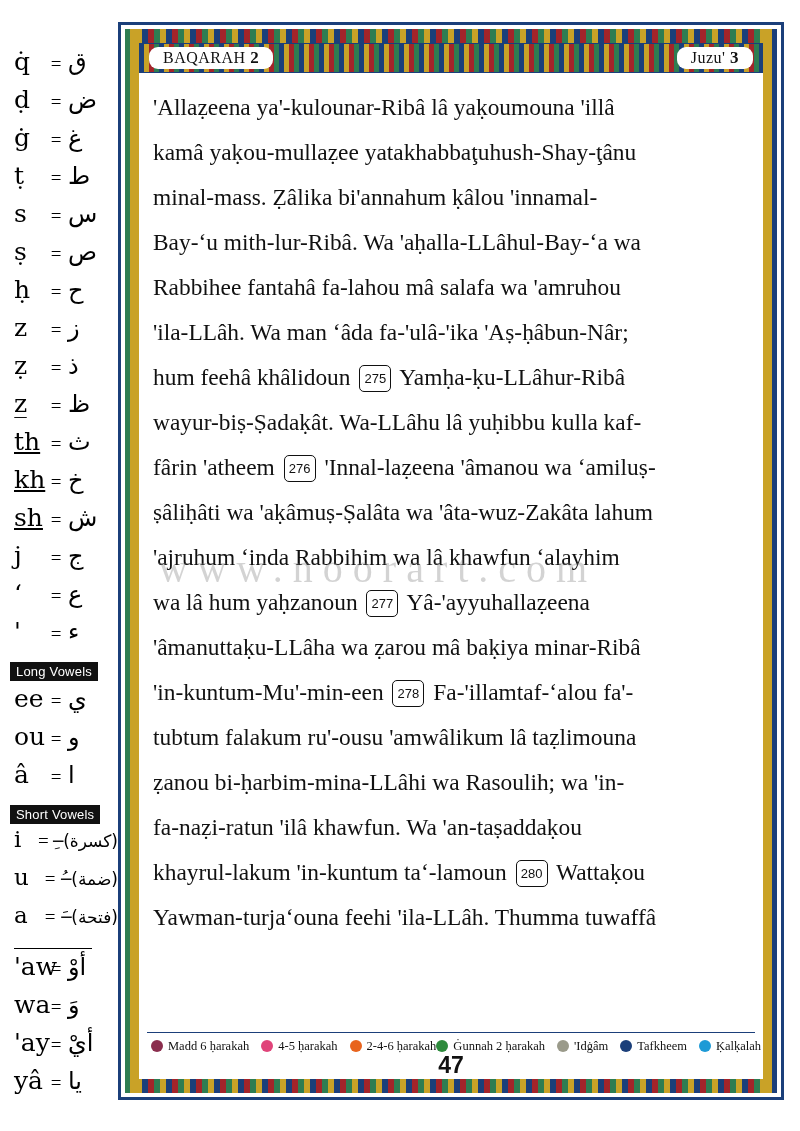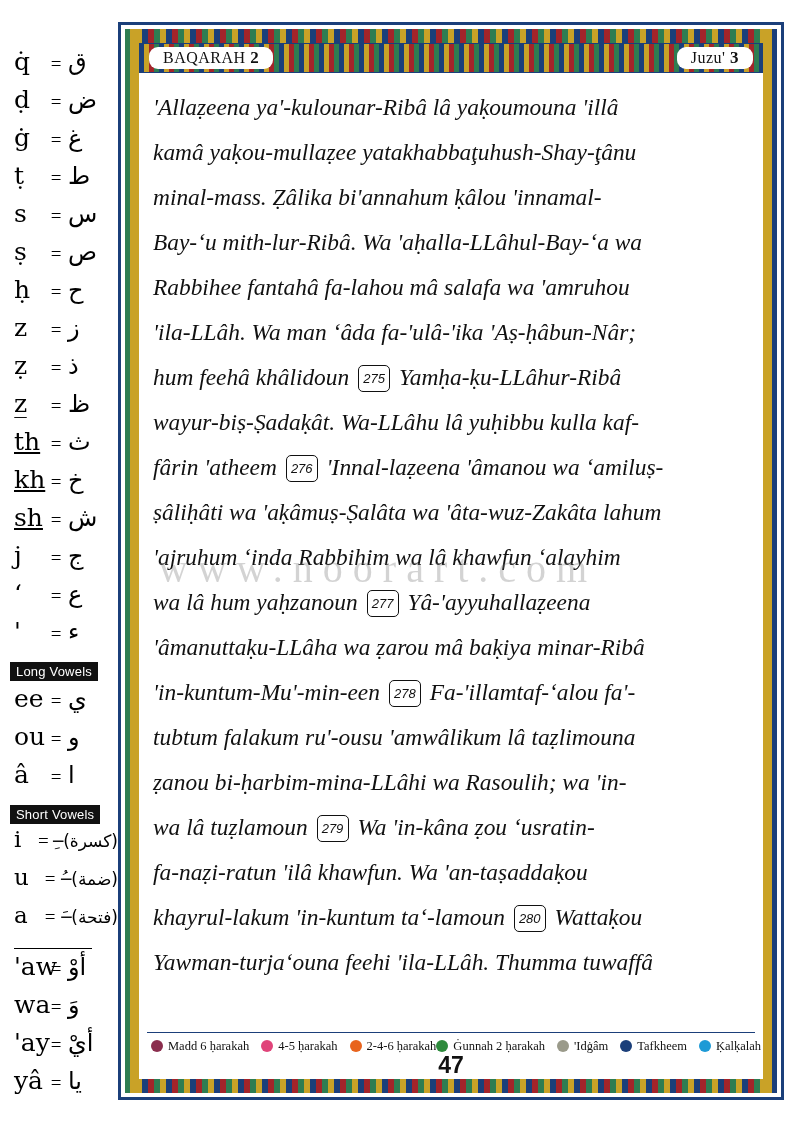--- a/index.html
+++ b/index.html
@@ -140,21 +140,20 @@
     bottom: 70px;
     padding: 4px 12px 0 14px;
     box-sizing: border-box;
     font-family: "Liberation Serif", serif;
     font-size: 23.4px;
     line-height: 45px;
     color: #111111;
     text-align: left;
     z-index: 3;
     overflow: hidden;
-    font-style: italic;
   }
   .c-black  { color: #111111; }
   .ul { text-decoration: underline; }
 
   .ayah-mark {
     display: inline-block;
     width: 30px;
     height: 25px;
     line-height: 25px;
     text-align: center;
@@ -445,25 +444,20 @@
         <span class="ayah-mark">278</span>
         <span class="c-black">Fa-'illamtaf-‘alou fa'-</span>
       </div>
       <div>
         <span class="c-black">tubtum falakum ru'-ousu 'amwâlikum lâ taẓlimouna</span>
       </div>
       <div>
         <span class="c-black">ẓanou bi-ḥarbim-mina-LLâhi wa Rasoulih; wa 'in-</span>
       </div>
       <div>
-        <span class="c-black">wa lâ tuẓlamoun</span>
-        <span class="ayah-mark">279</span>
-        <span class="c-black">Wa 'in-kâna ẓou ‘usratin-</span>
-      </div>
-      <div>
         <span class="c-black">fa-naẓi-ratun 'ilâ khawfun. Wa 'an-taṣaddaḳou</span>
       </div>
       <div>
         <span class="c-black">khayrul-lakum 'in-kuntum ta‘-lamoun</span>
         <span class="ayah-mark">280</span>
         <span class="c-black">Wattaḳou</span>
       </div>
       <div>
         <span class="c-black">Yawman-turja‘ouna feehi 'ila-LLâh. Thumma tuwaffâ</span>
       </div>

